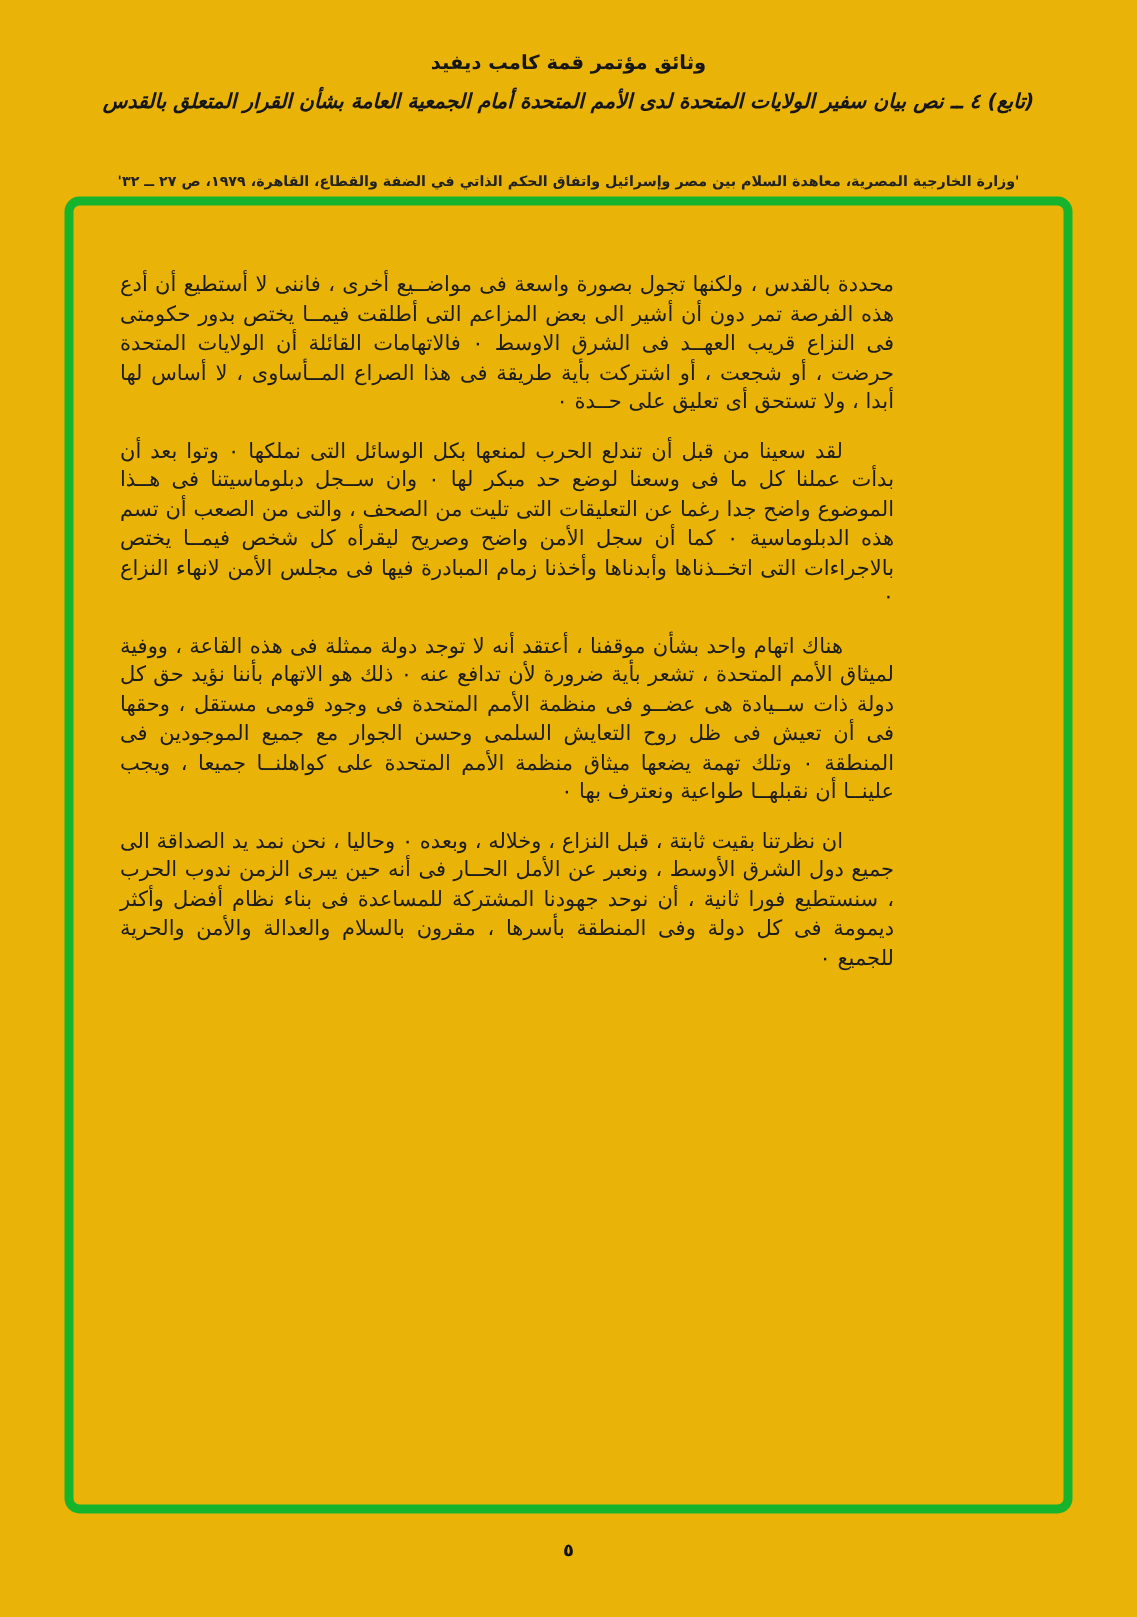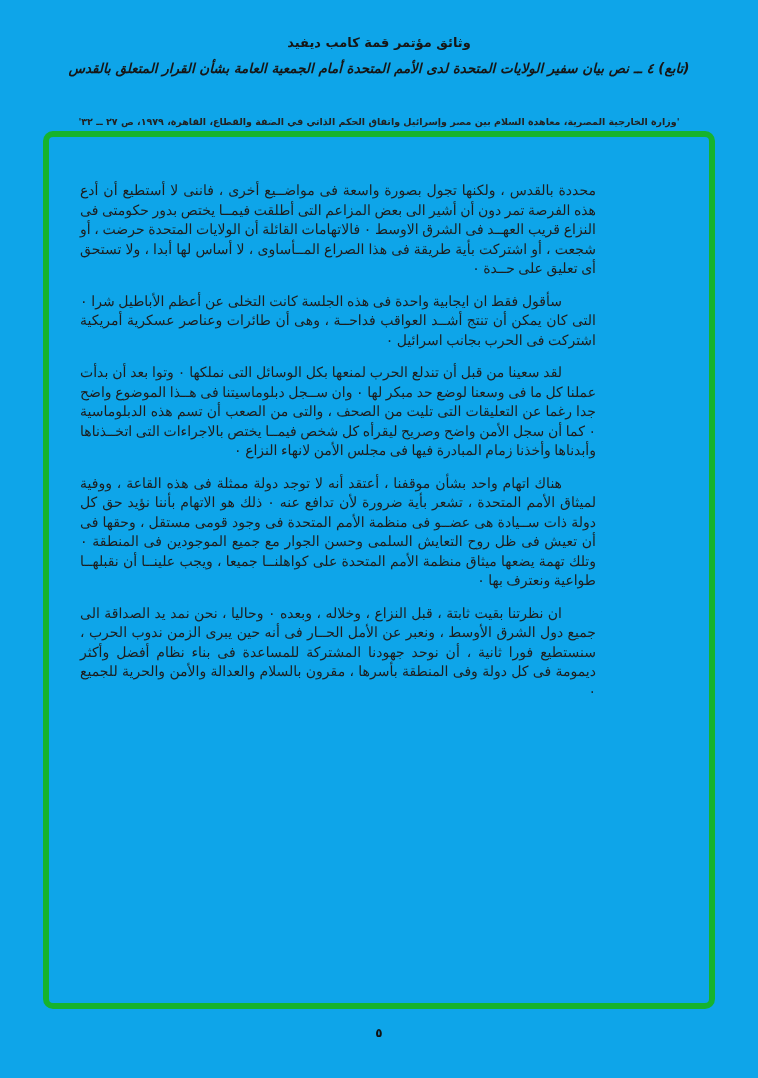--- a/index.html
+++ b/index.html
@@ -63,52 +63,50 @@
     width: 516px;
     direction: rtl;
     text-align: justify;
     font-size: 14px;
     line-height: 19.5px;
     color: #1d1d1d;
   }
   .text-block p.para {
     margin: 0 0 13px 0;
     text-indent: 34px;
-    font-family: Liberation Serif, serif;
   }
   .text-block p.para:first-child {
     text-indent: 0;
   }
   .page-number {
     position: absolute;
     top: 1026px;
     left: 0;
     width: 758px;
     text-align: center;
     font-size: 12px;
     font-weight: bold;
     color: #111111;
   }
 </style>
 </head>
 <body>
 
-<div class="page" style="background: #0ea5e9;">
+<div class="page" style="background: #eab308;">
 
   <div class="page-header">
     <div class="h-title">وثائق مؤتمر قمة كامب ديفيد</div>
     <div class="h-subtitle">(تابع) ٤ ــ نص بيان سفير الولايات المتحدة لدى الأمم المتحدة أمام الجمعية العامة بشأن القرار المتعلق بالقدس</div>
     <div class="h-source">'وزارة الخارجية المصرية، معاهدة السلام بين مصر وإسرائيل واتفاق الحكم الذاتي في الضفة والقطاع، القاهرة، ١٩٧٩، ص ٢٧ ــ ٣٢'</div>
   </div>
 
   <div class="scan-border" style="border-color: rgb(22, 179, 45);"></div>
 
   <div class="text-block" style="color: rgb(29, 29, 29);">
       <p class="para">محددة بالقدس ، ولكنها تجول بصورة واسعة فى مواضــيع أخرى ، فاننى لا أستطيع أن أدع هذه الفرصة تمر دون أن أشير الى بعض المزاعم التى أطلقت فيمــا يختص بدور حكومتى فى النزاع قريب العهــد فى الشرق الاوسط ٠ فالاتهامات القائلة أن الولايات المتحدة حرضت ، أو شجعت ، أو اشتركت بأية طريقة فى هذا الصراع المــأساوى ، لا أساس لها أبدا ، ولا تستحق أى تعليق على حــدة ٠</p>
-      <p class="para">سأقول فقط ان ايجابية واحدة فى هذه الجلسة كانت التخلى عن أعظم الأباطيل شرا ٠ التى كان يمكن أن تنتج أشــد العواقب فداحــة ، وهى أن طائرات وعناصر عسكرية أمريكية اشتركت فى الحرب بجانب اسرائيل ٠</p>
       <p class="para">لقد سعينا من قبل أن تندلع الحرب لمنعها بكل الوسائل التى نملكها ٠ وتوا بعد أن بدأت عملنا كل ما فى وسعنا لوضع حد مبكر لها ٠ وان ســجل دبلوماسيتنا فى هــذا الموضوع واضح جدا رغما عن التعليقات التى تليت من الصحف ، والتى من الصعب أن تسم هذه الدبلوماسية ٠ كما أن سجل الأمن واضح وصريح ليقرأه كل شخص فيمــا يختص بالاجراءات التى اتخــذناها وأبدناها وأخذنا زمام المبادرة فيها فى مجلس الأمن لانهاء النزاع ٠</p>
       <p class="para">هناك اتهام واحد بشأن موقفنا ، أعتقد أنه لا توجد دولة ممثلة فى هذه القاعة ، ووفية لميثاق الأمم المتحدة ، تشعر بأية ضرورة لأن تدافع عنه ٠ ذلك هو الاتهام بأننا نؤيد حق كل دولة ذات ســيادة هى عضــو فى منظمة الأمم المتحدة فى وجود قومى مستقل ، وحقها فى أن تعيش فى ظل روح التعايش السلمى وحسن الجوار مع جميع الموجودين فى المنطقة ٠ وتلك تهمة يضعها ميثاق منظمة الأمم المتحدة على كواهلنــا جميعا ، ويجب علينــا أن نقبلهــا طواعية ونعترف بها ٠</p>
       <p class="para">ان نظرتنا بقيت ثابتة ، قبل النزاع ، وخلاله ، وبعده ٠ وحاليا ، نحن نمد يد الصداقة الى جميع دول الشرق الأوسط ، ونعبر عن الأمل الحــار فى أنه حين يبرى الزمن ندوب الحرب ، سنستطيع فورا ثانية ، أن نوحد جهودنا المشتركة للمساعدة فى بناء نظام أفضل وأكثر ديمومة فى كل دولة وفى المنطقة بأسرها ، مقرون بالسلام والعدالة والأمن والحرية للجميع ٠</p>
     </div>
 
   <div class="page-number">٥</div>
 
 </div>
 
 </body></html>

